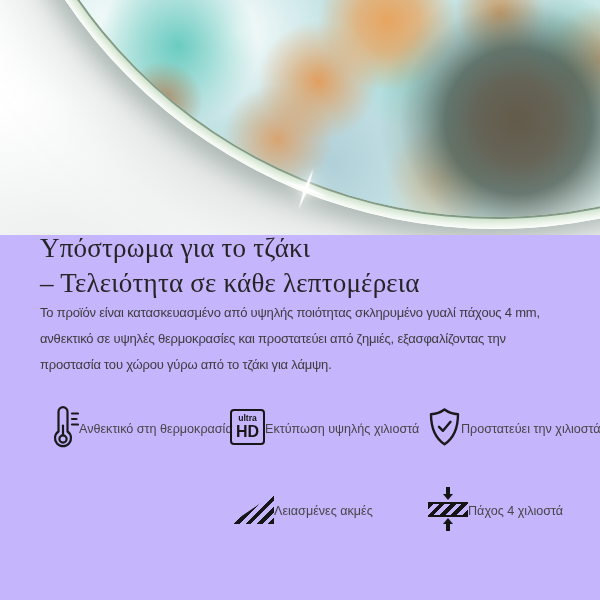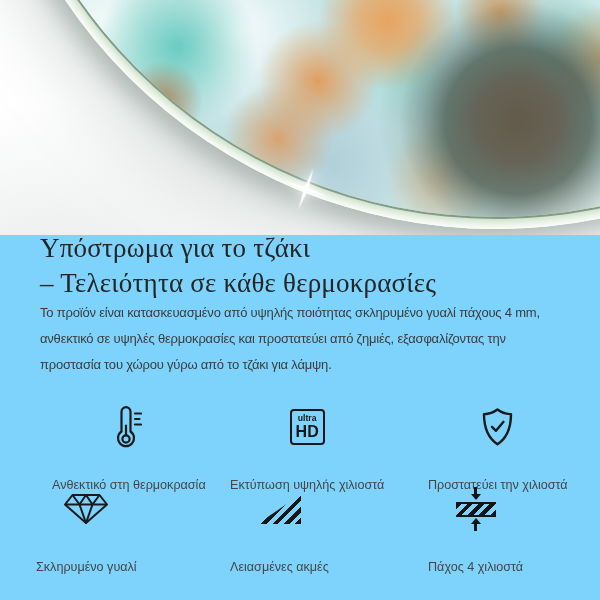--- a/index.html
+++ b/index.html
@@ -1,17 +1,17 @@
 <!DOCTYPE html>
 <html><head>
 <meta charset="utf-8">
 <style>
   html,body{margin:0;padding:0;background:#ffffff;}
   .page{
-    position:relative;width:600px;height:600px;overflow:hidden;background:#7dd3fc;
+    position:relative;width:600px;height:600px;overflow:hidden;background:#c4b5fd;
     font-family:"Liberation Sans","DejaVu Sans",sans-serif;
   }
   
   .hero{
     position:absolute;left:0;top:0;width:600px;height:235px;overflow:hidden;
     background:radial-gradient(ellipse 430px 250px at 10% 112%, rgba(204,211,208,0.40), rgba(204,211,208,0) 65%), #ffffff;
   }
   .disc-rim{
     position:absolute;left:-24px;top:-811px;width:1040px;height:1040px;border-radius:50%;
     background:radial-gradient(circle closest-side at 50% 50%,
@@ -50,21 +50,21 @@
     font-family:"Liberation Serif","DejaVu Serif",serif;
     font-weight:400;font-size:27px;line-height:34.5px;color:#252525;letter-spacing:0.2px;
   }
   .title span{display:block;}
   .desc{
     position:absolute;left:40px;top:300px;color:#3c3c3c;
     font-size:13px;line-height:26px;letter-spacing:-0.2px;white-space:nowrap;
   }
   .desc div{display:block;}
   
-  .feature{position:absolute;display:flex;flex-direction:column;align-items:center;gap:24px;}
+  .feature{position:absolute;display:flex;flex-direction:row;align-items:center;}
   .icon-box{height:46px;display:flex;align-items:center;justify-content:center;}
   .feature .label{margin-top:4px;font-size:12.6px;color:#464646;white-space:nowrap;line-height:15px;}
   svg.ic{display:block;}
   .uhd-box{
     width:31px;height:32px;border:2.4px solid #161616;border-radius:4px;
     display:flex;flex-direction:column;align-items:center;justify-content:center;color:#161616;line-height:1;
   }
   .uhd-top{font-size:8.6px;font-weight:700;letter-spacing:0;}
   .uhd-bottom{font-size:16px;font-weight:800;margin-top:0.5px;letter-spacing:0;}
   .edges-tri{
@@ -94,21 +94,21 @@
     <div class="disc-rim"></div>
     <div class="disc-art"></div>
     <svg class="sparkle" width="46" height="46" viewBox="0 0 46 46">
       <path d="M23 1 L25 21 L45 23 L25 25 L23 45 L21 25 L1 23 L21 21 Z" fill="#ffffff"></path>
       <circle cx="23" cy="23" r="2.6" fill="#ffffff"></circle>
     </svg>
   </div>
 
   <h1 class="title">
     <span>Υπόστρωμα για το τζάκι</span>
-    <span>– Τελειότητα σε κάθε θερμοκρασίες</span>
+    <span>– Τελειότητα σε κάθε λεπτομέρεια</span>
   </h1>
 
   <div class="desc">
     <div>Το προϊόν είναι κατασκευασμένο από υψηλής ποιότητας σκληρυμένο γυαλί πάχους 4 mm,</div>
     <div>ανθεκτικό σε υψηλές θερμοκρασίες και προστατεύει από ζημιές, εξασφαλίζοντας την</div>
     <div>προστασία του χώρου γύρω από το τζάκι για λάμψη.</div>
   </div>
 
   <div class="feature f1">
     <div class="icon-box">
@@ -141,33 +141,20 @@
       <svg class="ic" width="33" height="40" viewBox="0 0 33 40">
         <g fill="none" stroke="#1a1a1a" stroke-width="2.4" stroke-linecap="round" stroke-linejoin="round">
           <path d="M16.5 2.5 C20.5 5.5 25.5 7 30 7.2 C30 17.5 28 29.5 16.5 37.3 C5 29.5 3 17.5 3 7.2 C7.5 7 12.5 5.5 16.5 2.5 Z"></path>
           <path d="M11 19.8 L15 23.8 L22.5 14.8"></path>
         </g>
       </svg>
     </div>
     <div class="label">Προστατεύει την χιλιοστά</div>
   </div>
 
-  <div class="feature f4">
-    <div class="icon-box">
-      <svg class="ic" width="46" height="32" viewBox="0 0 46 32">
-        <g fill="none" stroke="#1a1a1a" stroke-width="2" stroke-linejoin="round">
-          <path d="M9.5 2 H36.5 L44 11.5 L23 30 L2 11.5 Z"></path>
-          <path d="M2 11.5 H44"></path>
-          <path d="M9.5 2 L16.5 11.5 L23 2 L29.5 11.5 L36.5 2"></path>
-          <path d="M16.5 11.5 L23 30 L29.5 11.5"></path>
-        </g>
-      </svg>
-    </div>
-    <div class="label">Σκληρυμένο γυαλί</div>
-  </div>
 
   <div class="feature f5">
     <div class="icon-box">
       <div class="edges-tri"></div>
     </div>
     <div class="label">Λειασμένες ακμές</div>
   </div>
 
   <div class="feature f6">
     <div class="icon-box">

